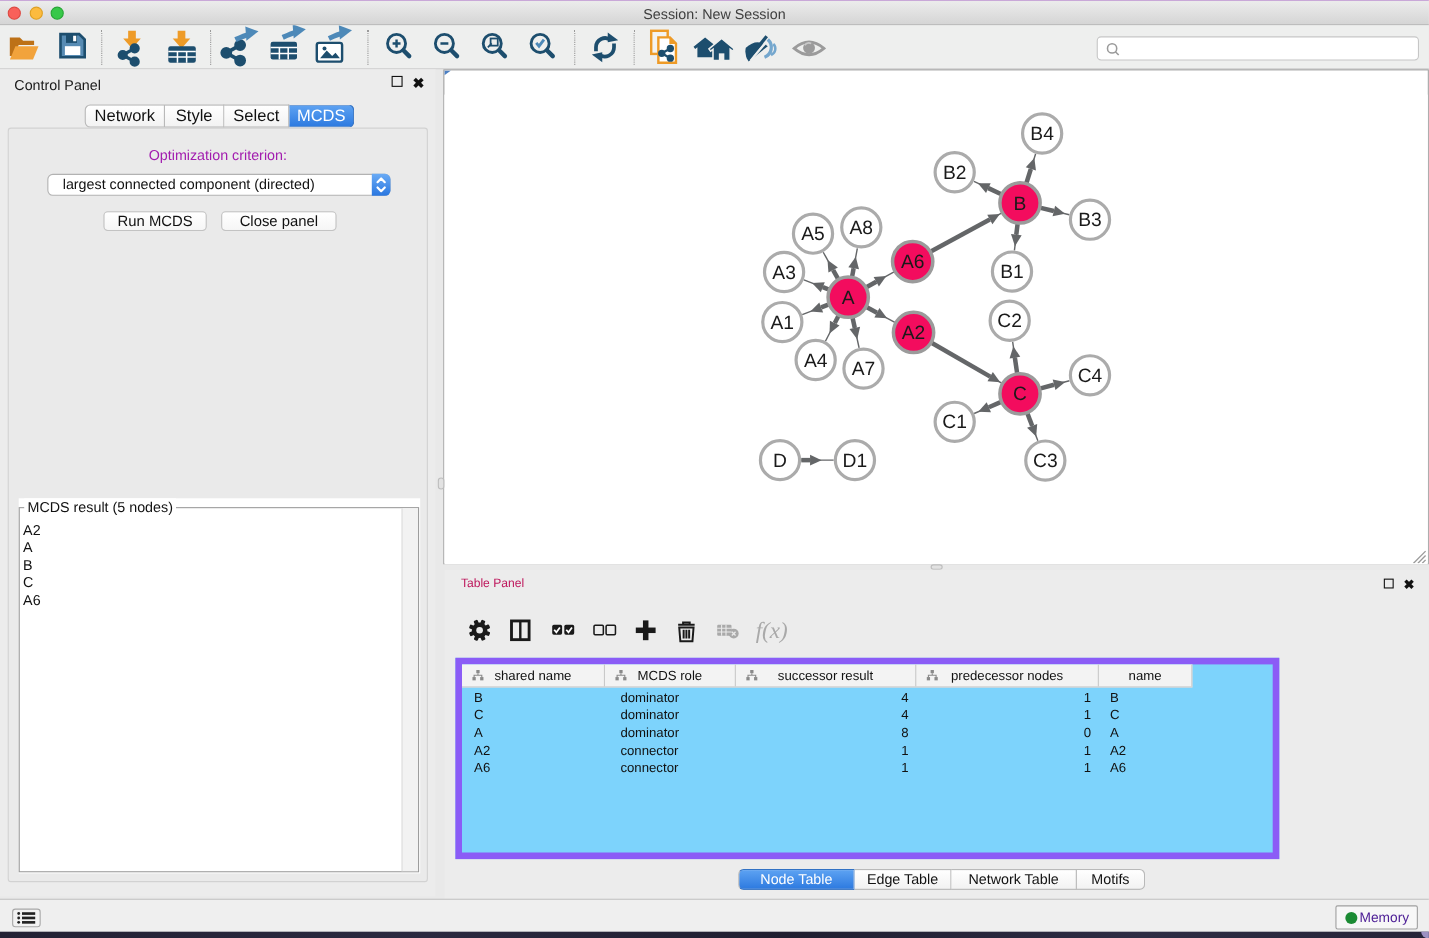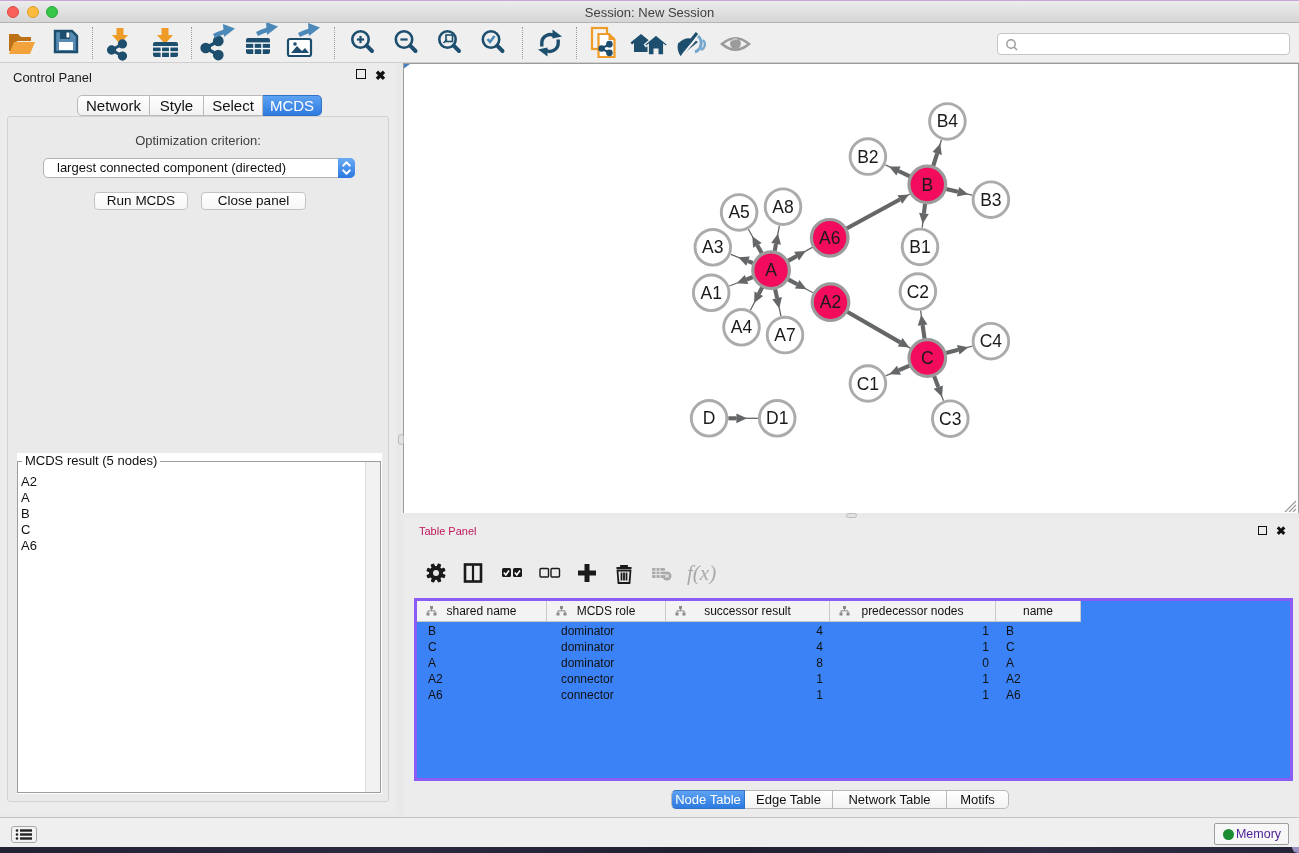--- a/index.html
+++ b/index.html
@@ -12,36 +12,36 @@
 .sep{position:absolute;top:4px;height:32px;width:0;border-left:1px dotted #9a9a9a}
 #searchbox{position:absolute;left:997px;top:10px;width:293px;height:22px;background:#fff;border:1px solid #c6c6c6;border-radius:4px}
 #ctrlpanel{left:0;top:63px;width:396px;height:752px;background:#ececec}
 #ctrlpanel .hdr{position:absolute;left:13px;top:7px;font-size:13px;color:#1a1a1a}
 .tabs{position:absolute;display:flex;font-size:15px}
 .tabs .tb{background:linear-gradient(#fff,#f2f2f2);border:1px solid #b9b9b9;border-left:none;color:#111;display:flex;align-items:center;justify-content:center}
 .tabs .tb:first-child{border-left:1px solid #b9b9b9;border-radius:5px 0 0 5px}
 .tabs .tb:last-child{border-radius:0 5px 5px 0}
 .tabs .sel{background:linear-gradient(#5da2f2,#2d7ae0);border-color:#3272c4;color:#fff}
 #cp-body{position:absolute;left:7px;top:53px;width:382px;height:686px;background:#eaeaea;border:1px solid #d2d2d2;border-radius:3px}
-#optlabel{position:absolute;left:0;top:70px;width:396px;text-align:center;font-size:13px;color:#404040}
+#optlabel{position:absolute;left:0;top:70px;width:396px;text-align:center;font-size:13px;color:#a21caf}
 #dropdown{position:absolute;left:43px;top:95px;width:312px;height:20px;background:#fff;border:1px solid #b2b2b2;border-radius:5px;font-size:13px;color:#111;line-height:18px;padding-left:13px}
 #dropdown .cap{position:absolute;right:-1px;top:-1px;width:17px;height:20px;background:linear-gradient(#6aabf5,#2a77e0);border-radius:0 5px 5px 0}
 .btn{position:absolute;height:18px;background:linear-gradient(#ffffff,#f6f6f6);border:1px solid #c3c3c3;border-radius:4px;font-size:13.5px;color:#111;text-align:center;line-height:16px}
 #mcdsbox{position:absolute;left:17px;top:390px;width:365px;height:341px;background:#fff}
 #mcdsbox .bord{position:absolute;left:0;top:8px;width:364px;height:332px;border:1px solid #9d9d9d}
 #mcdsbox .leg{position:absolute;left:5px;top:0;background:#fff;padding:0 3px;font-size:13px;color:#111}
 #mcdsbox .items{position:absolute;left:4px;top:20.5px;font-size:13px;color:#111;line-height:16.1px}
 #mcdsbox .sb{position:absolute;right:2.5px;top:9px;width:15px;height:330px;background:#f2f2f2;border-left:1px solid #ddd}
 #netwin{left:403px;top:63px;width:896px;height:450px;background:#fff;border:1px solid #9c9c9c}
 #nettitle{position:absolute;left:0;top:0;width:894px;height:21px;background:linear-gradient(#ececec,#d5d5d5);border-bottom:1px solid #a8a8a8}
 #nettitle .t{position:absolute;left:0;top:3px;width:100%;text-align:center;font-size:13px;color:#2c2c2c}
 #netcanvas{position:absolute;left:0;top:22px;width:894px;height:427px;background:#fff}
 #tablepanel{left:404px;top:518px;width:895px;height:299px;background:#ececec}
 #tablepanel .hdr{position:absolute;left:15px;top:7px;font-size:11px;color:#be185d}
-#ttable{position:absolute;left:10px;top:80px;width:879px;height:183px;background:#3b82f6;border:3px solid #8b5cf6}
+#ttable{position:absolute;left:10px;top:80px;width:749px;height:183px;background:#7dd3fc;border:6px solid #8b5cf6}
 #thead{position:absolute;left:0;top:0;height:21px;background:#f3f3f3;border-bottom:1px solid #c9c9c9}
 .hcell{position:absolute;top:0;height:20px;border-right:1px solid #c9c9c9;font-size:12px;color:#111;display:flex;align-items:center;justify-content:center}
 .trow{position:absolute;font-size:12px;color:#111;height:16px;line-height:16px}
 .num{text-align:right}
 #btabs{position:absolute;left:267px;top:272px;display:flex;font-size:13px}
 #statusbar{left:0;top:817px;width:1299px;height:30px;background:#efefef;border-top:1px solid #c2c2c2}
 #wallpaper-bot{left:0;top:847px;width:1299px;height:6px;background:linear-gradient(90deg,#232134 0%,#2b2940 30%,#201e30 55%,#2e2c44 80%,#262438 100%)}
 #memorybtn{position:absolute;left:1214px;top:5px;width:75px;height:22px;background:#f7f7f7;border:1px solid #9f9f9f;border-radius:2px;font-size:12.5px;color:#4c1d95;text-align:center;line-height:20px;padding-left:14px}
 #listbtn{position:absolute;left:11px;top:8px;width:26px;height:17px;background:#f2f2f2;border:1px solid #a8a8a8;border-radius:3px}
 .floatico{position:absolute;top:6px;width:10px;height:10px;border:1.5px solid #111}
@@ -445,21 +445,21 @@
       <div class="trow num" style="left:249px;top:70px;width:157px">1</div>
       <div class="trow num" style="left:413px;top:70px;width:159px">1</div>
       <div class="trow" style="left:589px;top:70px">A2</div>
       <div class="trow" style="left:11px;top:86px">A6</div>
       <div class="trow" style="left:144px;top:86px">connector</div>
       <div class="trow num" style="left:249px;top:86px;width:157px">1</div>
       <div class="trow num" style="left:413px;top:86px;width:159px">1</div>
       <div class="trow" style="left:589px;top:86px">A6</div>
   </div>
   <div class="tabs" id="btabs" style="height:19px">
-    <div class="tb sel" style="width:74px">Node Table</div>
+    <div class="tb sel" style="width:106px">Node Table</div>
     <div class="tb" style="width:88px">Edge Table</div>
     <div class="tb" style="width:114px">Network Table</div>
     <div class="tb" style="width:62px">Motifs</div>
   </div>
 </div>
 
 <div class="abs" id="statusbar">
   <div id="listbtn">
       <svg width="18" height="13" viewBox="0 0 18 13" style="position:absolute;left:3px;top:1px">
         <g fill="#222">

